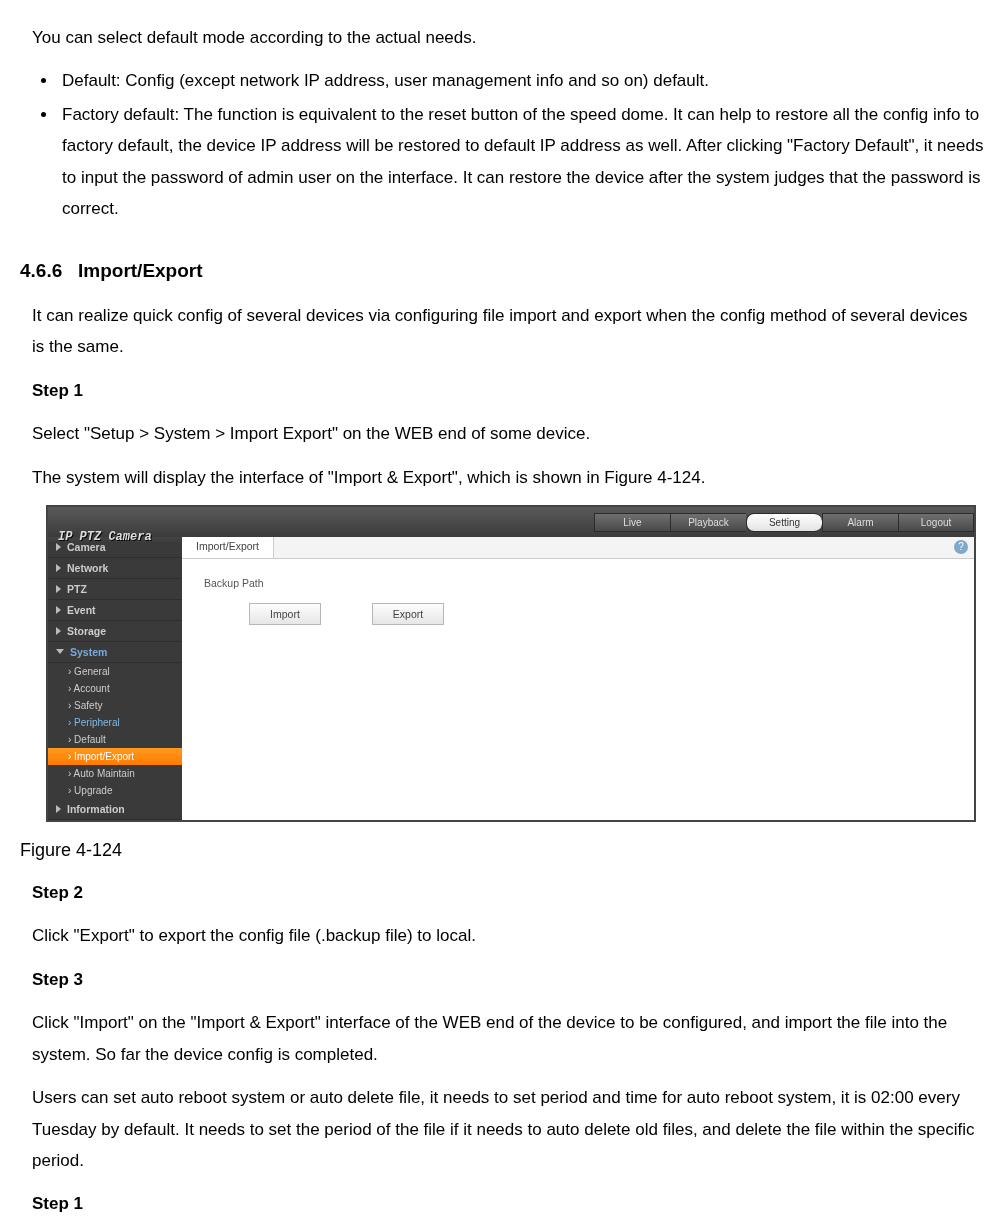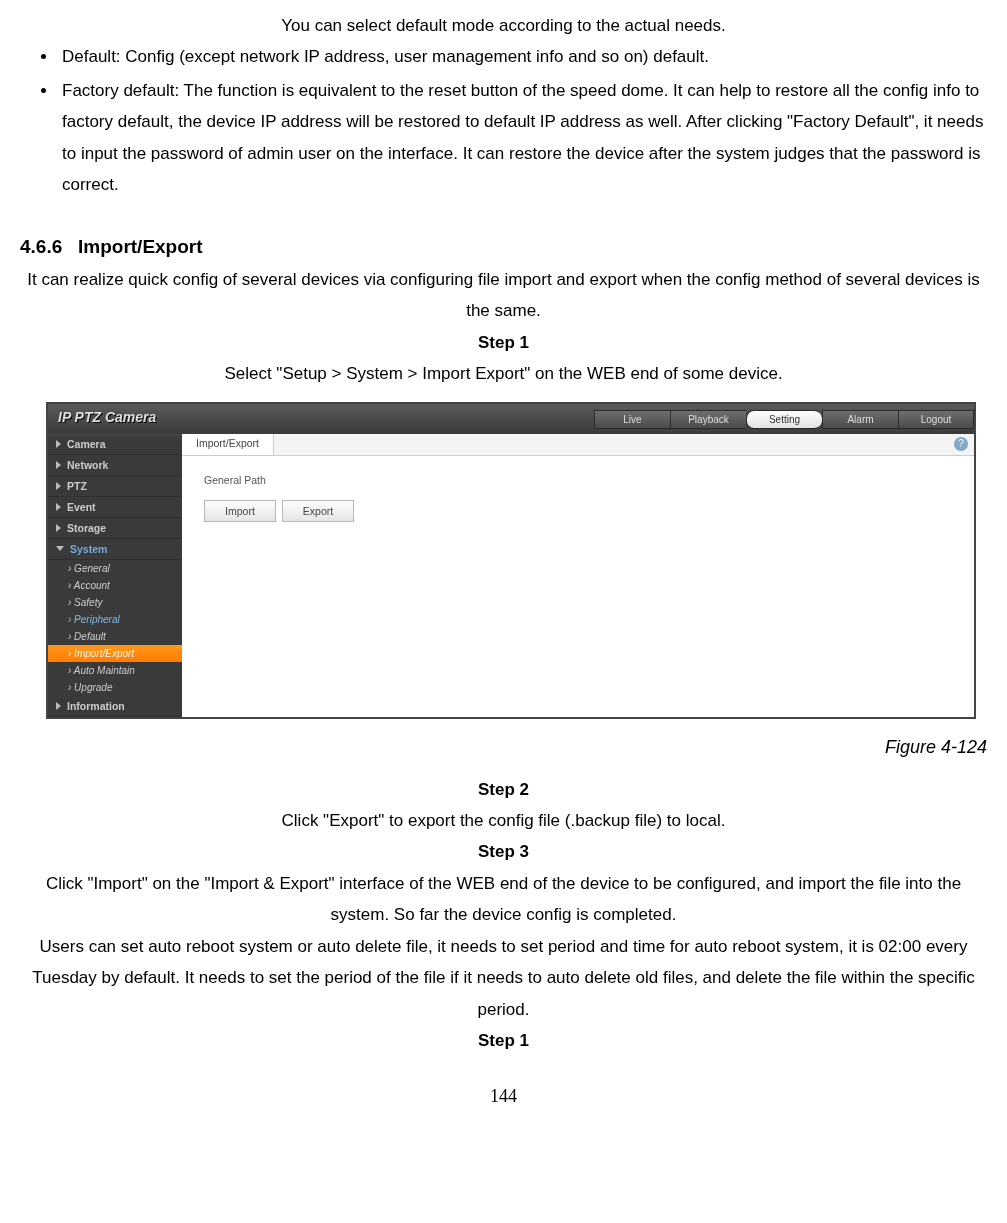--- a/index.html
+++ b/index.html
@@ -1,69 +1,70 @@
 <!DOCTYPE html>
 <html><head>
   <meta charset="utf-8">
   <style>
     * { box-sizing: border-box; margin: 0; padding: 0; }
     body { font-family: Arial, sans-serif; font-size: 16px; color: #000; background: #fff; width: 1007px; padding: 10px 20px 0 20px; }
     .doc-text { line-height: 1.85; font-size: 17px; }
-    .doc-text p { margin: 0; text-align: center; }
+    .doc-text p { margin: 12px; }
     ul.bullets { list-style: disc; margin-left: 38px; }
     ul.bullets li { margin-bottom: 2px; padding-left: 4px; }
     .section-heading { font-weight: bold; font-size: 19px; margin-top: 28px; margin-bottom: 0; }
     .section-num { display: inline-block; width: 58px; }
     .bold { font-weight: bold; }
-    .figure-caption { text-align: right; margin: 18px 0 16px 0; font-size: 18px; font-style: italic; }
+    .figure-caption { text-align: left; margin: 18px 0 16px 0; font-size: 18px; }
     .page-num { text-align: center; font-size: 18px; margin-top: 30px; font-family: 'Times New Roman', serif; }
 
     
     .ui-frame { border: 2px solid #444; margin: 12px 0 0 26px; width: 930px; background: #fff; font-size: 11px; }
     .ui-titlebar { height: 30px; background: linear-gradient(#5a5a5a,#3b3b3b); position: relative; }
-    .ui-brand { position: absolute; left: 10px; top: 5px; color: #ddd; font-style: italic; font-weight: bold; font-size: 14px; text-shadow: 1px 1px 0 #000; }
+    .ui-brand { position: absolute; left: 10px; top: 23px; color: #ddd; font-style: italic; font-weight: bold; font-size: 12px; text-shadow: 1px 1px 0 #000; font-family: Liberation Mono, monospace; }
     .ui-topnav { position: absolute; right: 0; top: 6px; display: flex; }
     .ui-topnav div { width: 76px; height: 19px; border-left: 1px solid #2b2b2b; border-top: 1px solid #2b2b2b; border-bottom: 1px solid #2b2b2b; background: linear-gradient(#6f6f6f,#4a4a4a); color: #ddd; font-size: 10px; text-align: center; line-height: 18px; cursor: pointer; }
     .ui-topnav div:last-child { border-right: 1px solid #2b2b2b; }
     .ui-topnav div.active { background: linear-gradient(#fff,#e3e3e3); color: #333; border-radius: 8px; }
     .ui-body { display: flex; min-height: 228px; }
     .ui-sidebar { width: 134px; background: linear-gradient(#444,#3a3a3a 6px,#3a3a3a); color: #ccc; font-size: 10.5px; }
     .ui-side-item { padding: 4px 8px; border-bottom: 1px solid #2e2e2e; display: flex; align-items: center; gap: 6px; cursor: pointer; font-weight: bold; }
     .ui-side-item .arrow { width: 0; height: 0; border-top: 4px solid transparent; border-bottom: 4px solid transparent; border-left: 5px solid #bbb; }
     .ui-side-item.open .arrow { border-left: none; border-top: 5px solid #bbb; border-left: 4px solid transparent; border-right: 4px solid transparent; border-bottom: none; width:0; height:0; }
     .ui-side-item.syscolor { color: #77aadd; }
     .ui-subnav { background: #3a3a3a; }
-    .ui-sub-item { padding: 3px 22px 3px 20px; color: #ccc; font-size: 10px; cursor: pointer; font-style: italic; }
+    .ui-sub-item { padding: 3px 22px 3px 20px; color: #ccc; font-size: 10px; cursor: pointer; }
     .ui-sub-item.peri { color: #7fb9e6; }
     .ui-sub-item.active { background: linear-gradient(#ff9a1f,#ff7a00); color: #fff; }
     .ui-sub-item::before { content: "› "; color: inherit; }
     .ui-main { flex: 1; background: #fff; position: relative; }
     .ui-tab-row { display: flex; border-bottom: 1px solid #ccc; background: #f4f4f4; height: 22px; }
     .ui-tab { padding: 3px 14px; font-size: 10.5px; background: #fff; border-right: 1px solid #ccc; color: #444; }
     .ui-help { position: absolute; right: 6px; top: 3px; width: 14px; height: 14px; border-radius: 50%; background: #7fa8c9; color: #fff; font-size: 10px; text-align: center; line-height: 14px; cursor: pointer; }
     .ui-content { padding: 18px 22px; font-size: 10.5px; color: #555; }
     .ui-buttons { margin-top: 14px; display: flex; gap: 6px; }
-    .ui-btn { width: 72px; height: 22px; background: linear-gradient(#fdfdfd,#e6e6e6); border: 1px solid #b7b7b7; font-size: 10.5px; color: #444; cursor: pointer; line-height: 20px; text-align: center; }
+    .ui-btn { width: 72px; height: 22px; background: linear-gradient(#fdfdfd,#e6e6e6); border: 1px solid #b7b7b7; font-size: 10.5px; color: #444; cursor: pointer; line-height: 20px; text-align: center; margin-left: 45px; }
   </style>
 </head>
 <body>
 
 <div class="doc-text">
   <p>You can select default mode according to the actual needs.</p>
   <ul class="bullets">
     <li>Default: Config (except network IP address, user management info and so on) default.</li>
     <li>Factory default: The function is equivalent to the reset button of the speed dome. It can help to restore all the config info to factory default, the device IP address will be restored to default IP address as well. After clicking "Factory Default", it needs to input the password of admin user on the interface. It can restore the device after the system judges that the password is correct.</li>
   </ul>
 
   <h3 class="section-heading">
     <span class="section-num">4.6.6</span><span>Import/Export</span>
   </h3>
   <p>It can realize quick config of several devices via configuring file import and export when the config method of several devices is the same.</p>
   <p class="bold">Step 1</p>
   <p>Select "Setup &gt; System &gt; Import Export" on the WEB end of some device.</p>
+  <p>The system will display the interface of "Import &amp; Export", which is shown in Figure 4-124.</p>
 </div>
 
 <div class="ui-frame">
   <div class="ui-titlebar">
     <div class="ui-brand">IP PTZ Camera</div>
     <div class="ui-topnav" id="topnav">
         <div>Live</div>
         <div>Playback</div>
         <div class="active">Setting</div>
         <div>Alarm</div>
@@ -110,21 +111,21 @@
           <span class="arrow"></span>
           <span>Information</span>
         </div>
       </div>
     <div class="ui-main">
       <div class="ui-tab-row">
         <div class="ui-tab">Import/Export</div>
       </div>
       <div class="ui-help">?</div>
       <div class="ui-content">
-        <div>General Path</div>
+        <div>Backup Path</div>
         <div class="ui-buttons">
           <div class="ui-btn">Import</div>
           <div class="ui-btn">Export</div>
         </div>
       </div>
     </div>
   </div>
 </div>
 
 <p class="figure-caption">Figure 4-124</p>

